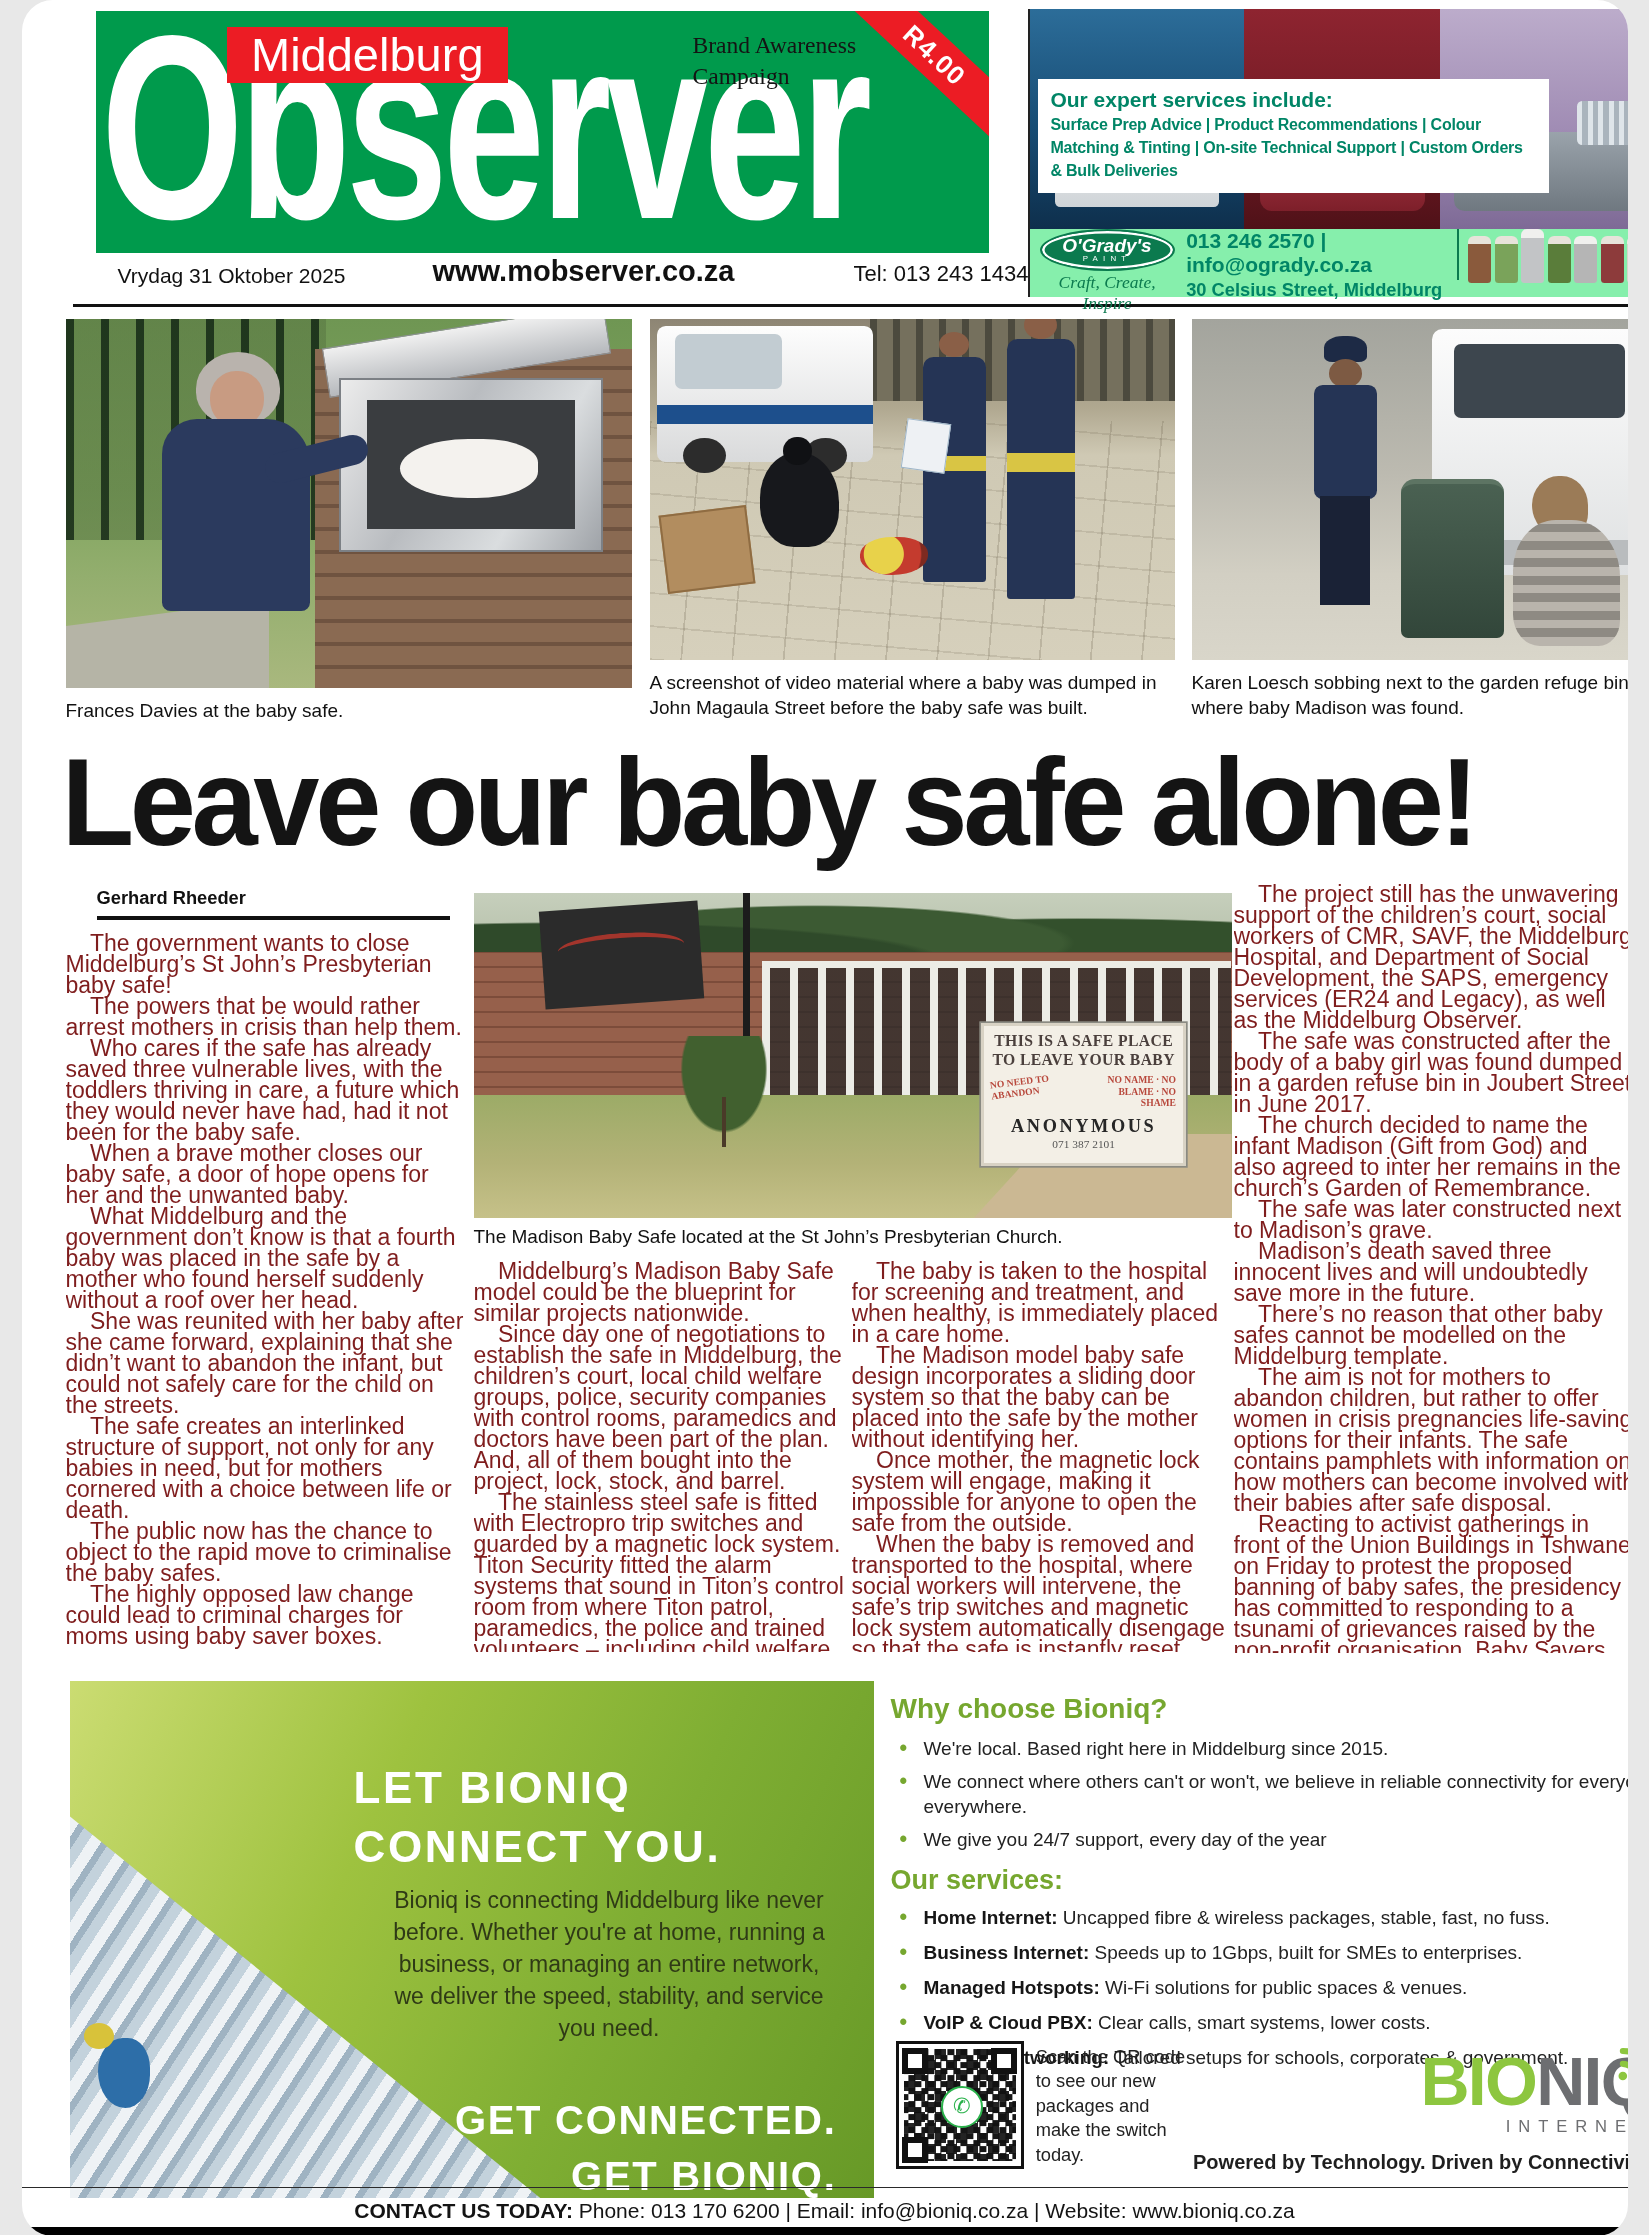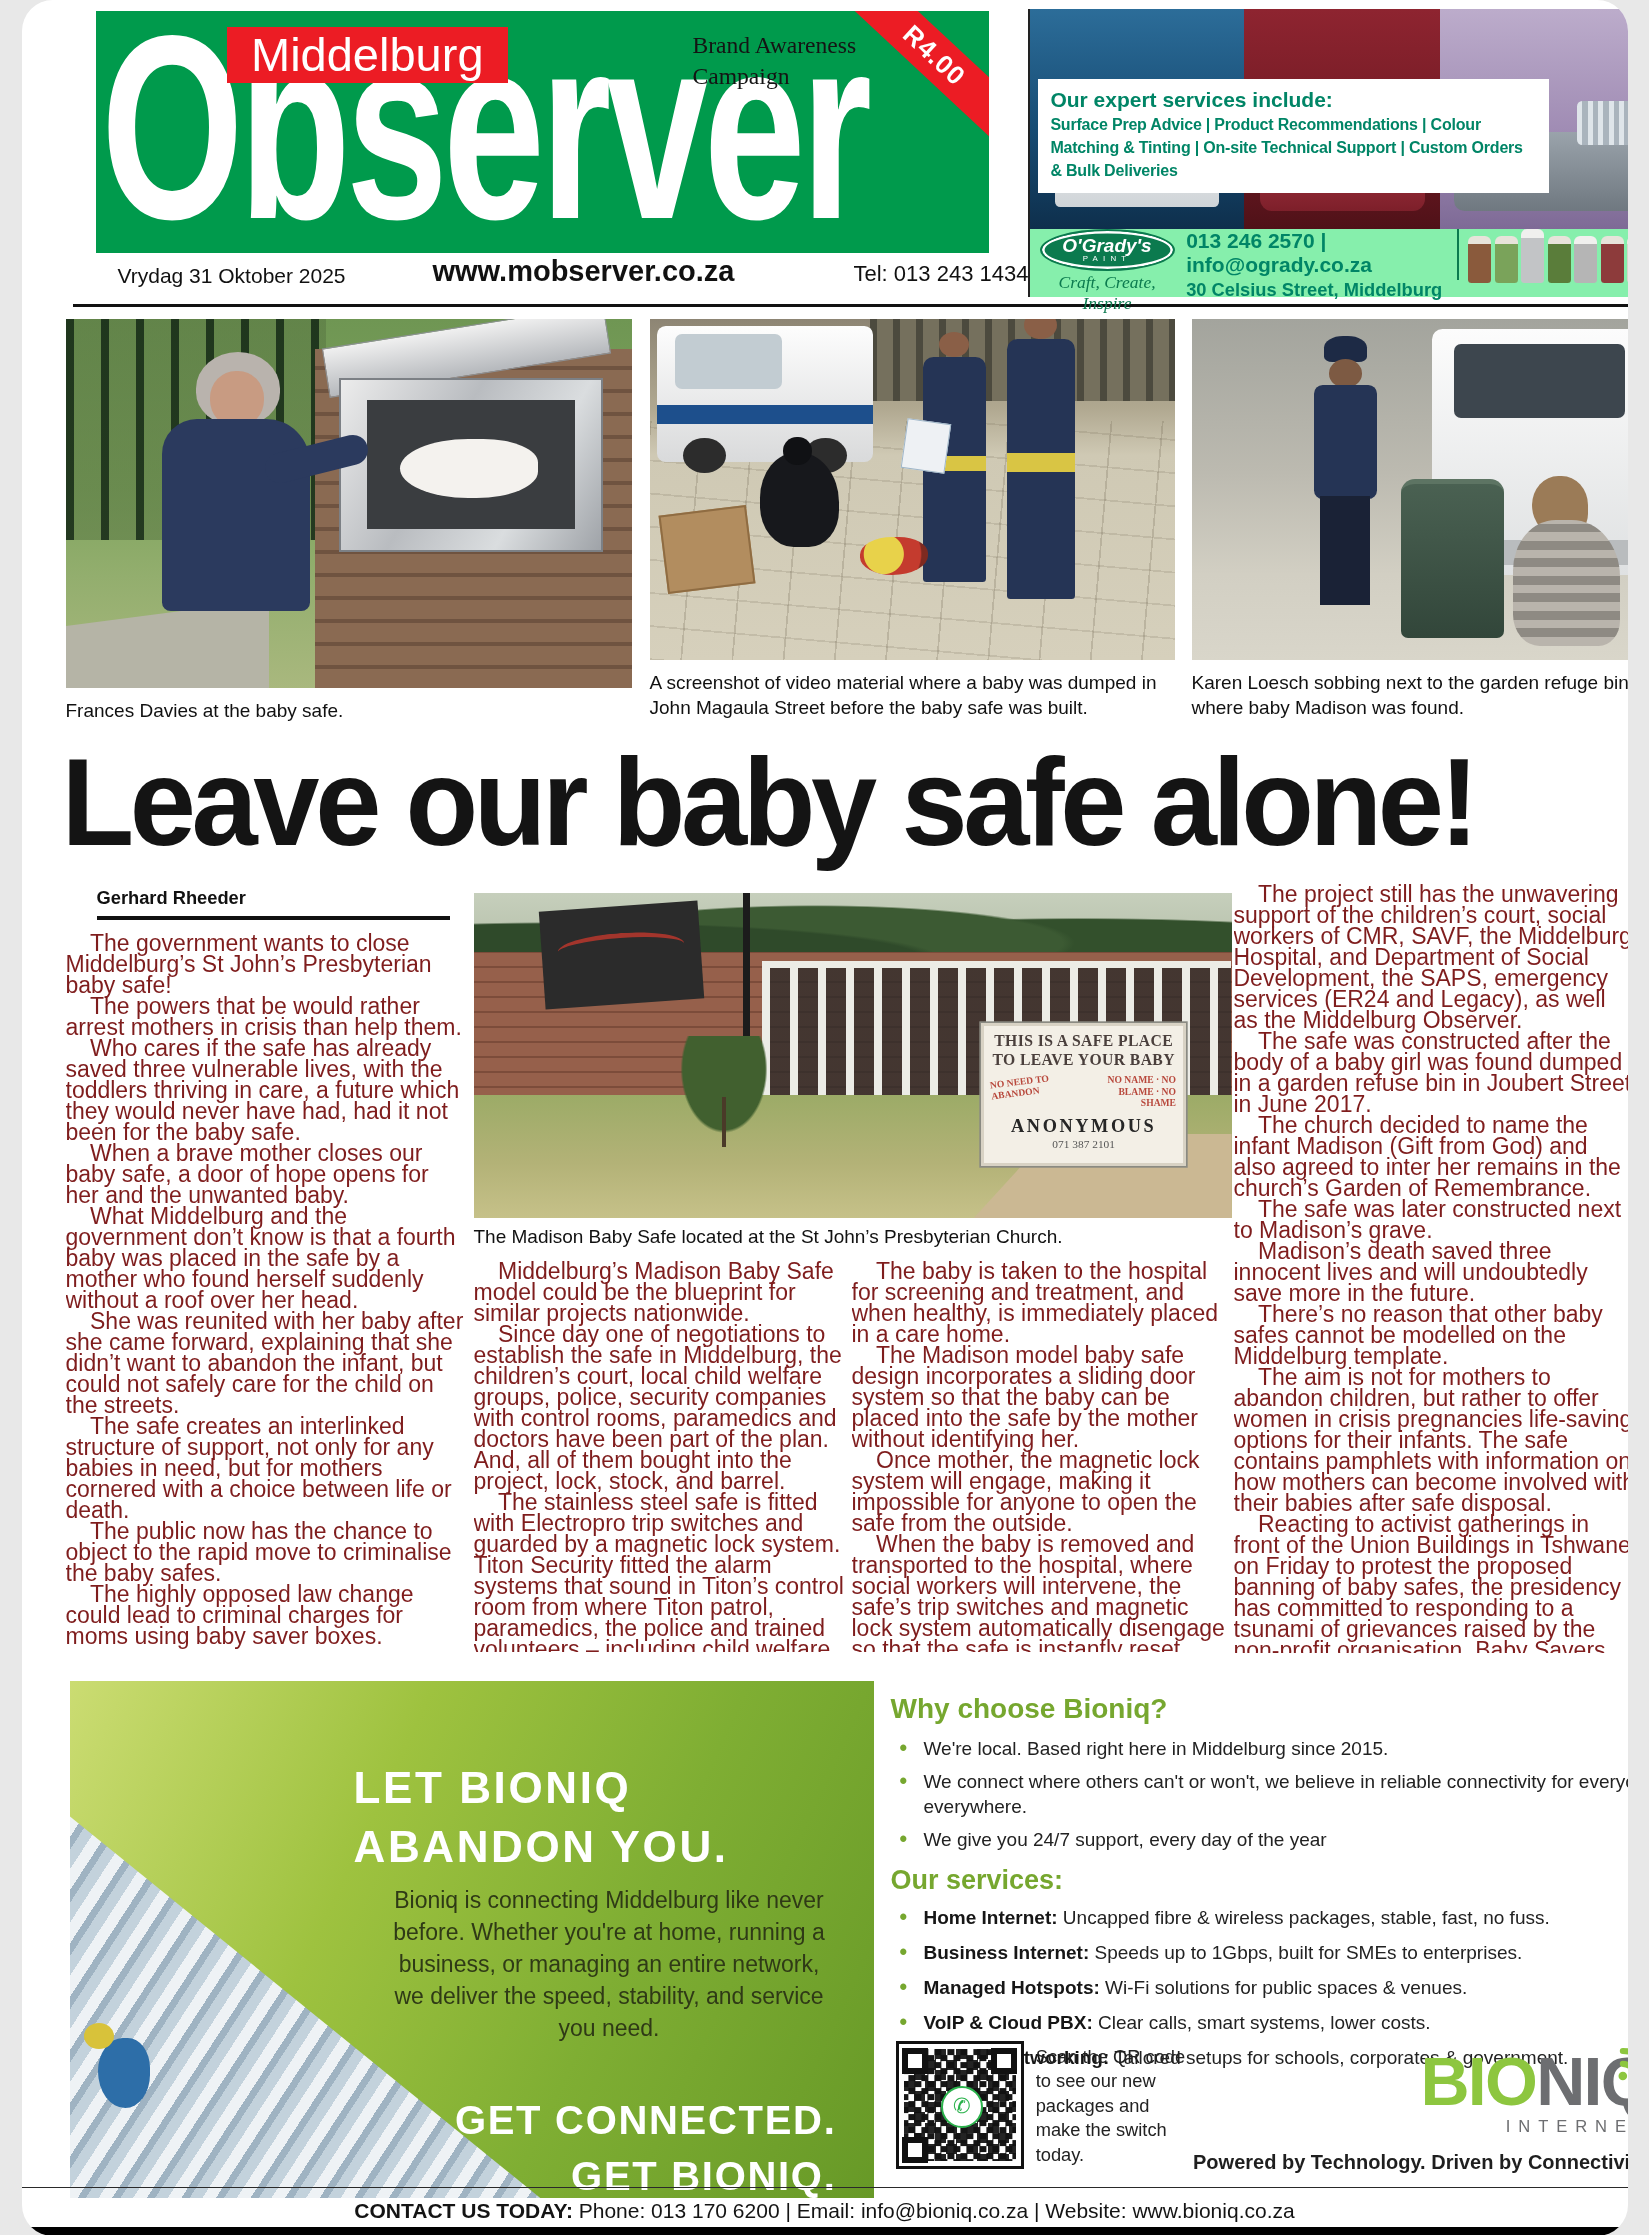--- a/index.html
+++ b/index.html
@@ -396,21 +396,21 @@
       <p class="para">Reacting to activist gatherings in front of the Union Buildings in Tshwane on Friday to protest the proposed banning of baby safes, the presidency has committed to responding to a tsunami of grievances raised by the non-profit organisation, Baby Savers South Africa, within the next seven to 14 days.</p>
     </div>
 
   <div class="bio-left">
     <div class="bl-photo">
       <div class="bl-blob1"></div>
       <div class="bl-blob2"></div>
     </div>
     <div class="bl-head">
       <div>LET BIONIQ</div>
-      <div>ABANDON YOU.</div>
+      <div>CONNECT YOU.</div>
     </div>
     <div class="bl-body">Bioniq is connecting Middelburg like never before. Whether you're at home, running a business, or managing an entire network, we deliver the speed, stability, and service you need.</div>
     <div class="bl-cta">
       <div>GET CONNECTED.</div>
       <div>GET BIONIQ.</div>
     </div>
   </div>
 
   <div class="bio-right">
     <h3 class="br-head">Why choose Bioniq?</h3>

